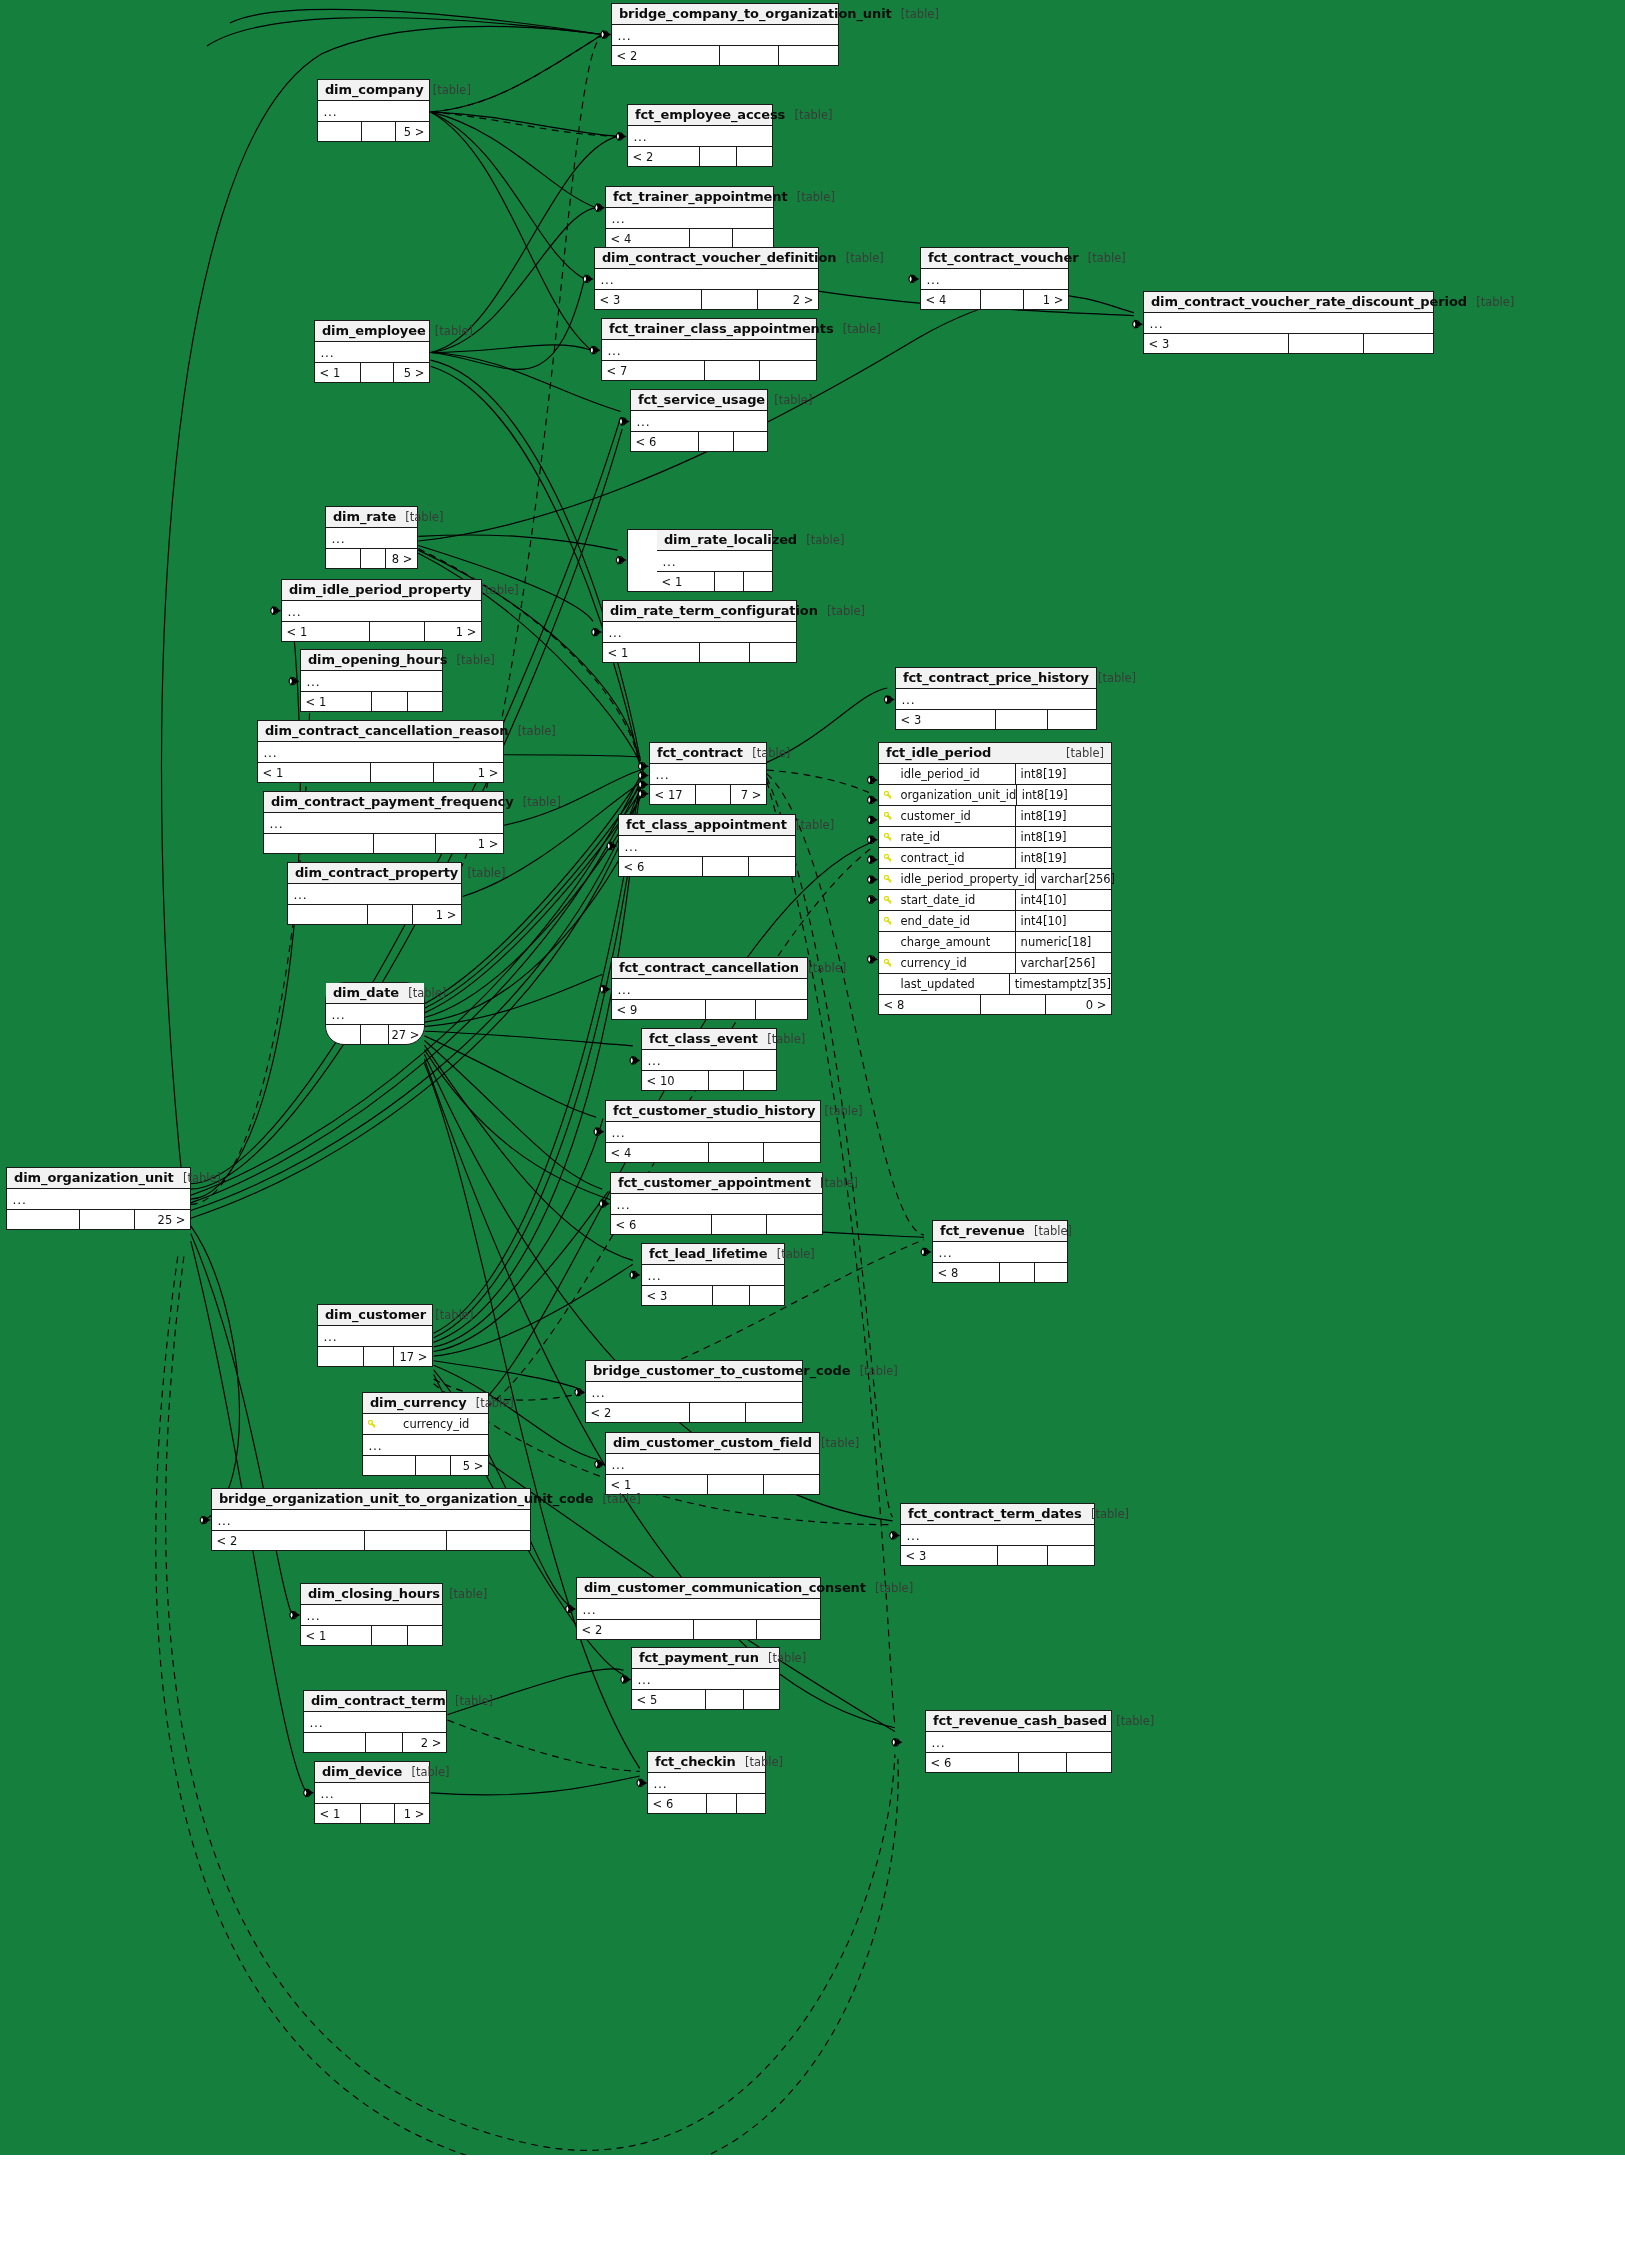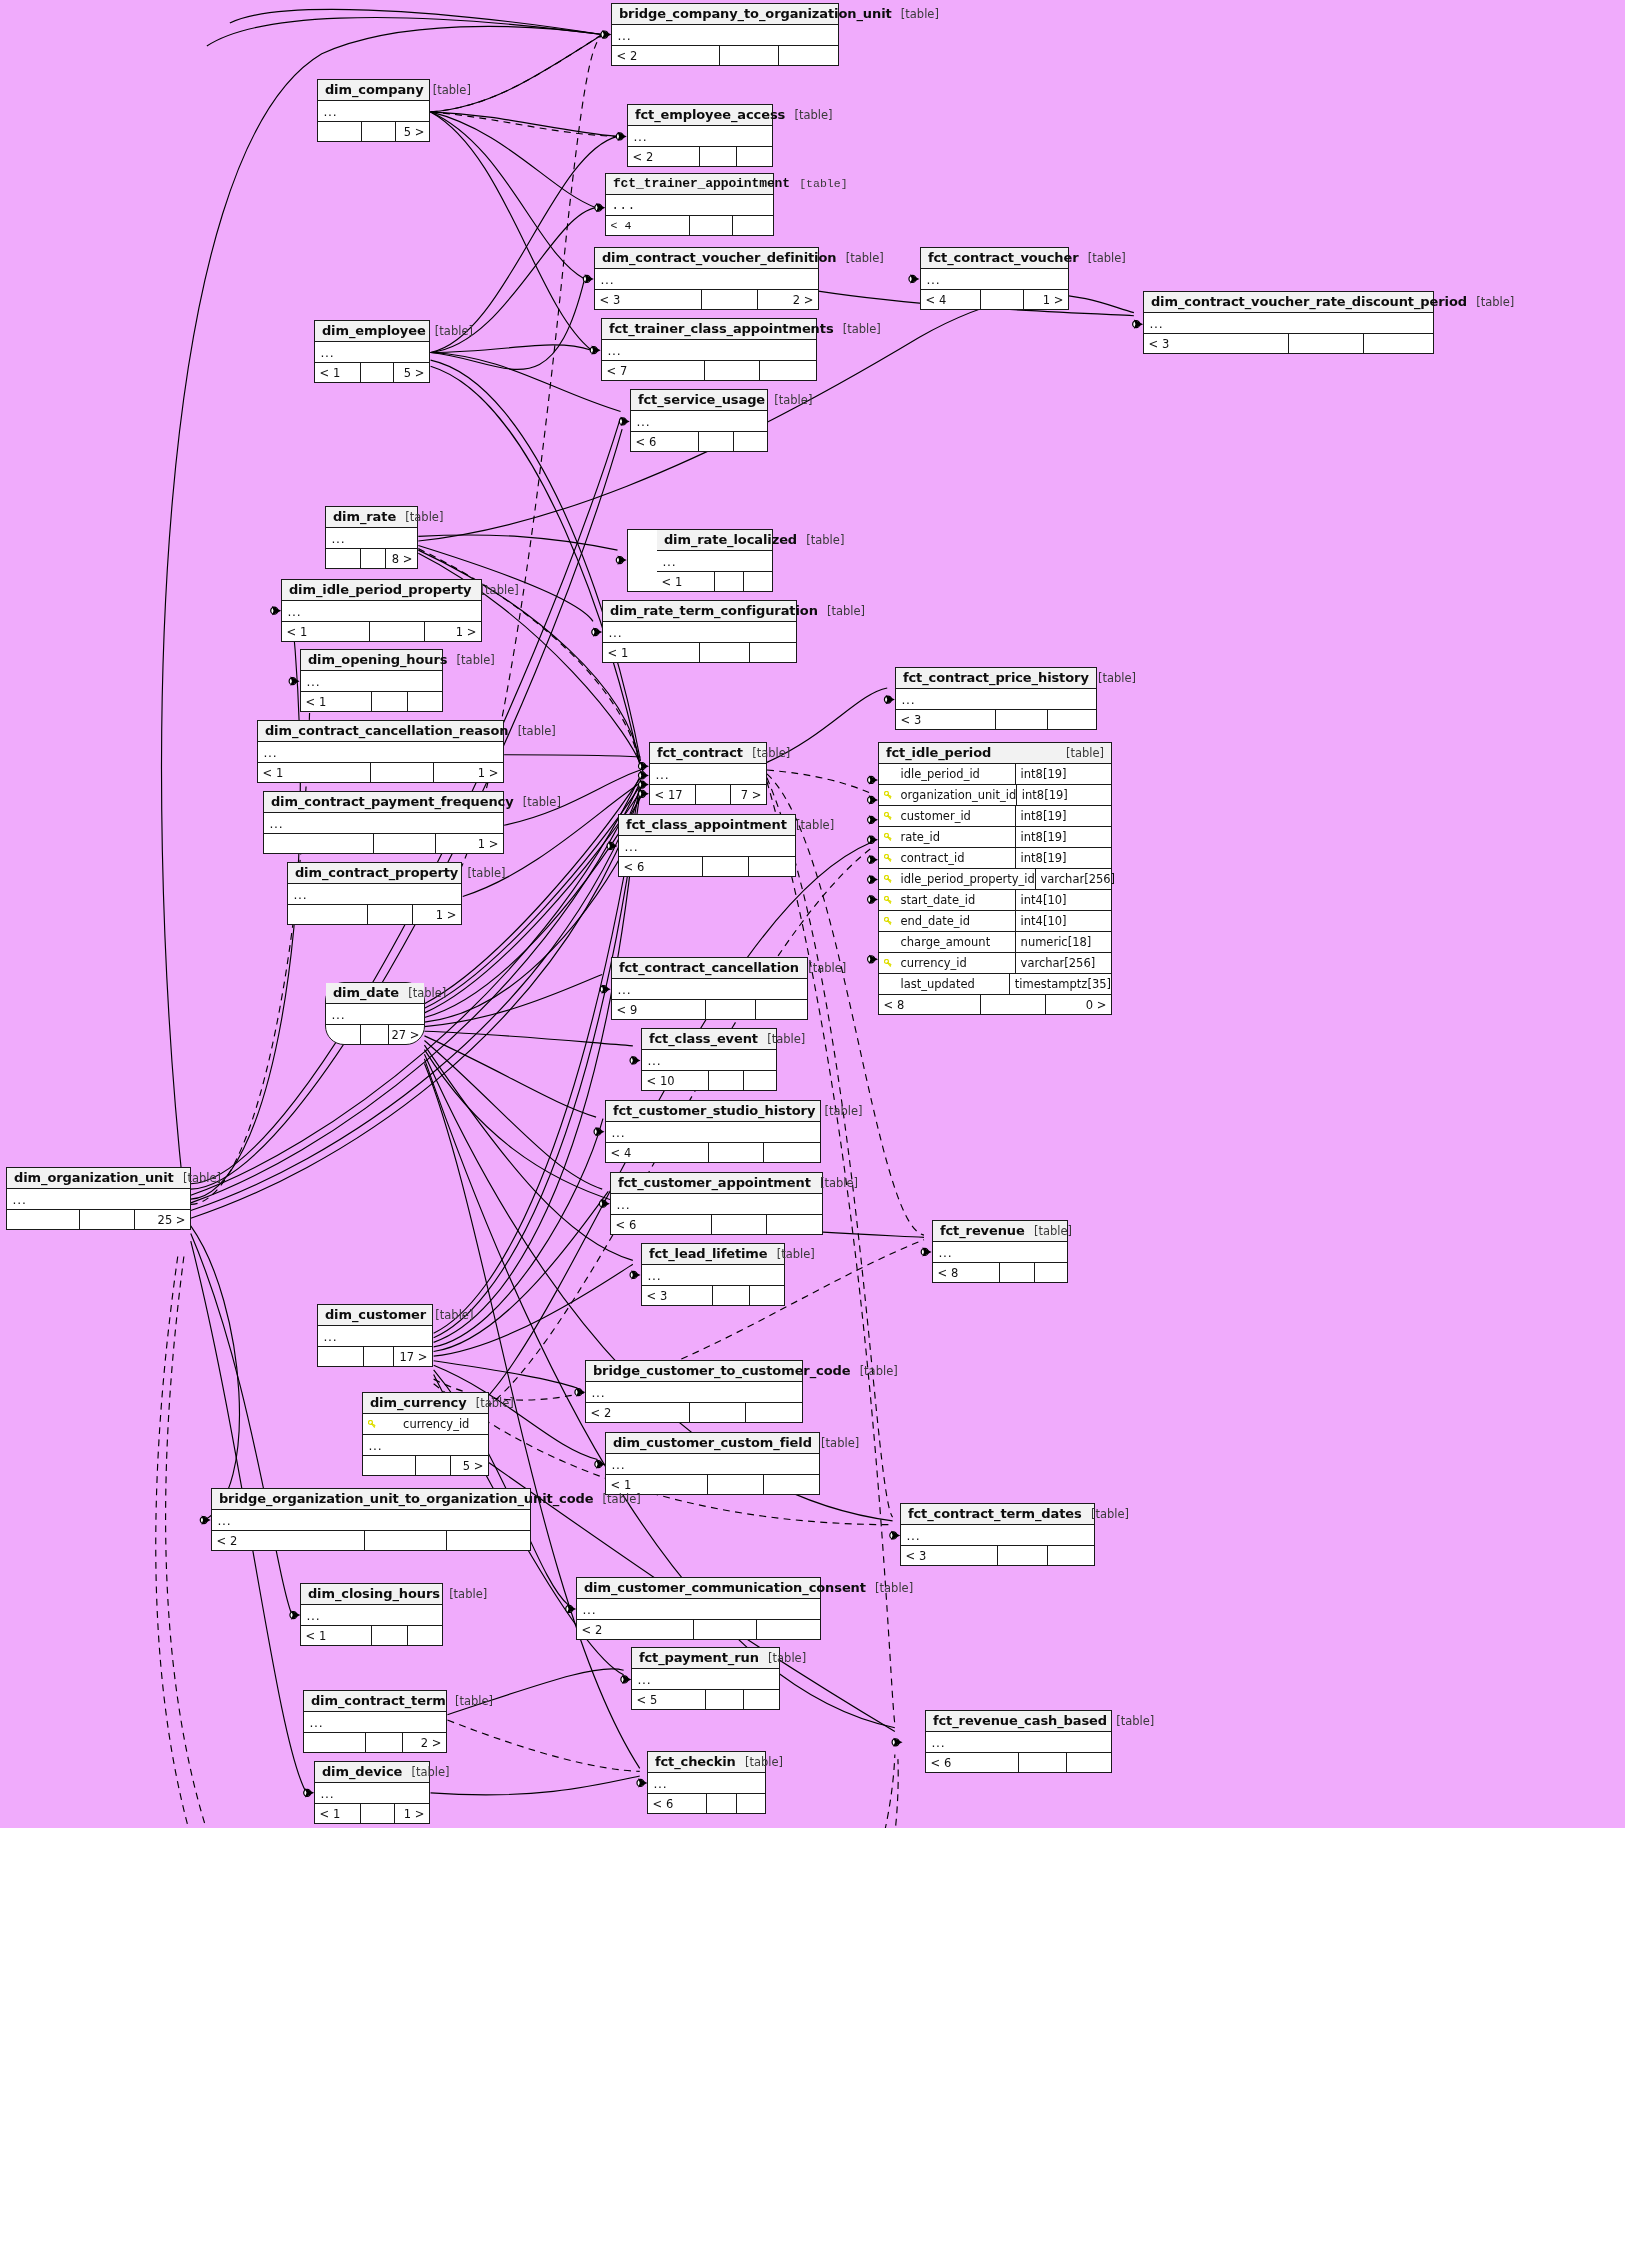--- a/index.html
+++ b/index.html
@@ -1,17 +1,17 @@
 <!DOCTYPE html>
 <html style="font-size:12.3px"><head>
 <meta charset="utf-8">
 <style>
   html,body{margin:0;padding:0;background:#ffffff;}
   body{font-family:"DejaVu Sans", sans-serif;}
-  #canvas{position:relative;width:1625px;height:1828px;background:#f0abfc;overflow:hidden;}
+  #canvas{position:relative;width:1625px;height:2155px;background:#15803d;overflow:hidden;}
   #edges{position:absolute;left:0;top:0;width:1625px;height:2261px;pointer-events:none;}
 
   .tbl{position:absolute;border:1.2px solid #1a1a1a;background:#ffffff;box-sizing:border-box;}
   .tbl .hdr{display:flex;align-items:center;justify-content:space-between;
             background:#f2f2f2;border-bottom:1.2px solid #1a1a1a;
             padding:2.3px 6.9px 3.1px 6.9px;white-space:nowrap;gap:9.2px;}
   .tbl .hdr .nm{font-weight:bold;font-size:13px;color:#0d0d0d;letter-spacing:-0.1px;}
   .tbl .hdr .tg{font-size:11.5px;color:#3a3a3a;font-weight:normal;}
   .tbl .body{border-bottom:1.2px solid #1a1a1a;}
   .tbl .dots{font-size:12.3px;line-height:1;padding:4.6px 0 6.9px 5.4px;color:#111;letter-spacing:0.8px;height:8.4px;}
@@ -305,21 +305,21 @@
         </div>
         <div class="body">
           <div class="dots">...</div>
         </div>
         <div class="foot" style="--c1: 50%; --c3: 24%;">
           <div class="c c1">&lt; 2</div>
           <div class="c c2"></div>
           <div class="c c3"></div>
         </div>
       </div>
-      <div class="tbl" style="left: 605px; top: 173px; width: 169px; font-family: Liberation Mono, monospace;">
+      <div class="tbl" style="left: 605px; top: 186px; width: 169px;">
         <div class="hdr">
           <span class="nm">fct_trainer_appointment</span>
           <span class="tg">[table]</span>
         </div>
         <div class="body">
           <div class="dots">...</div>
         </div>
         <div class="foot" style="--c1: 50%; --c3: 24%;">
           <div class="c c1">&lt; 4</div>
           <div class="c c2"></div>

